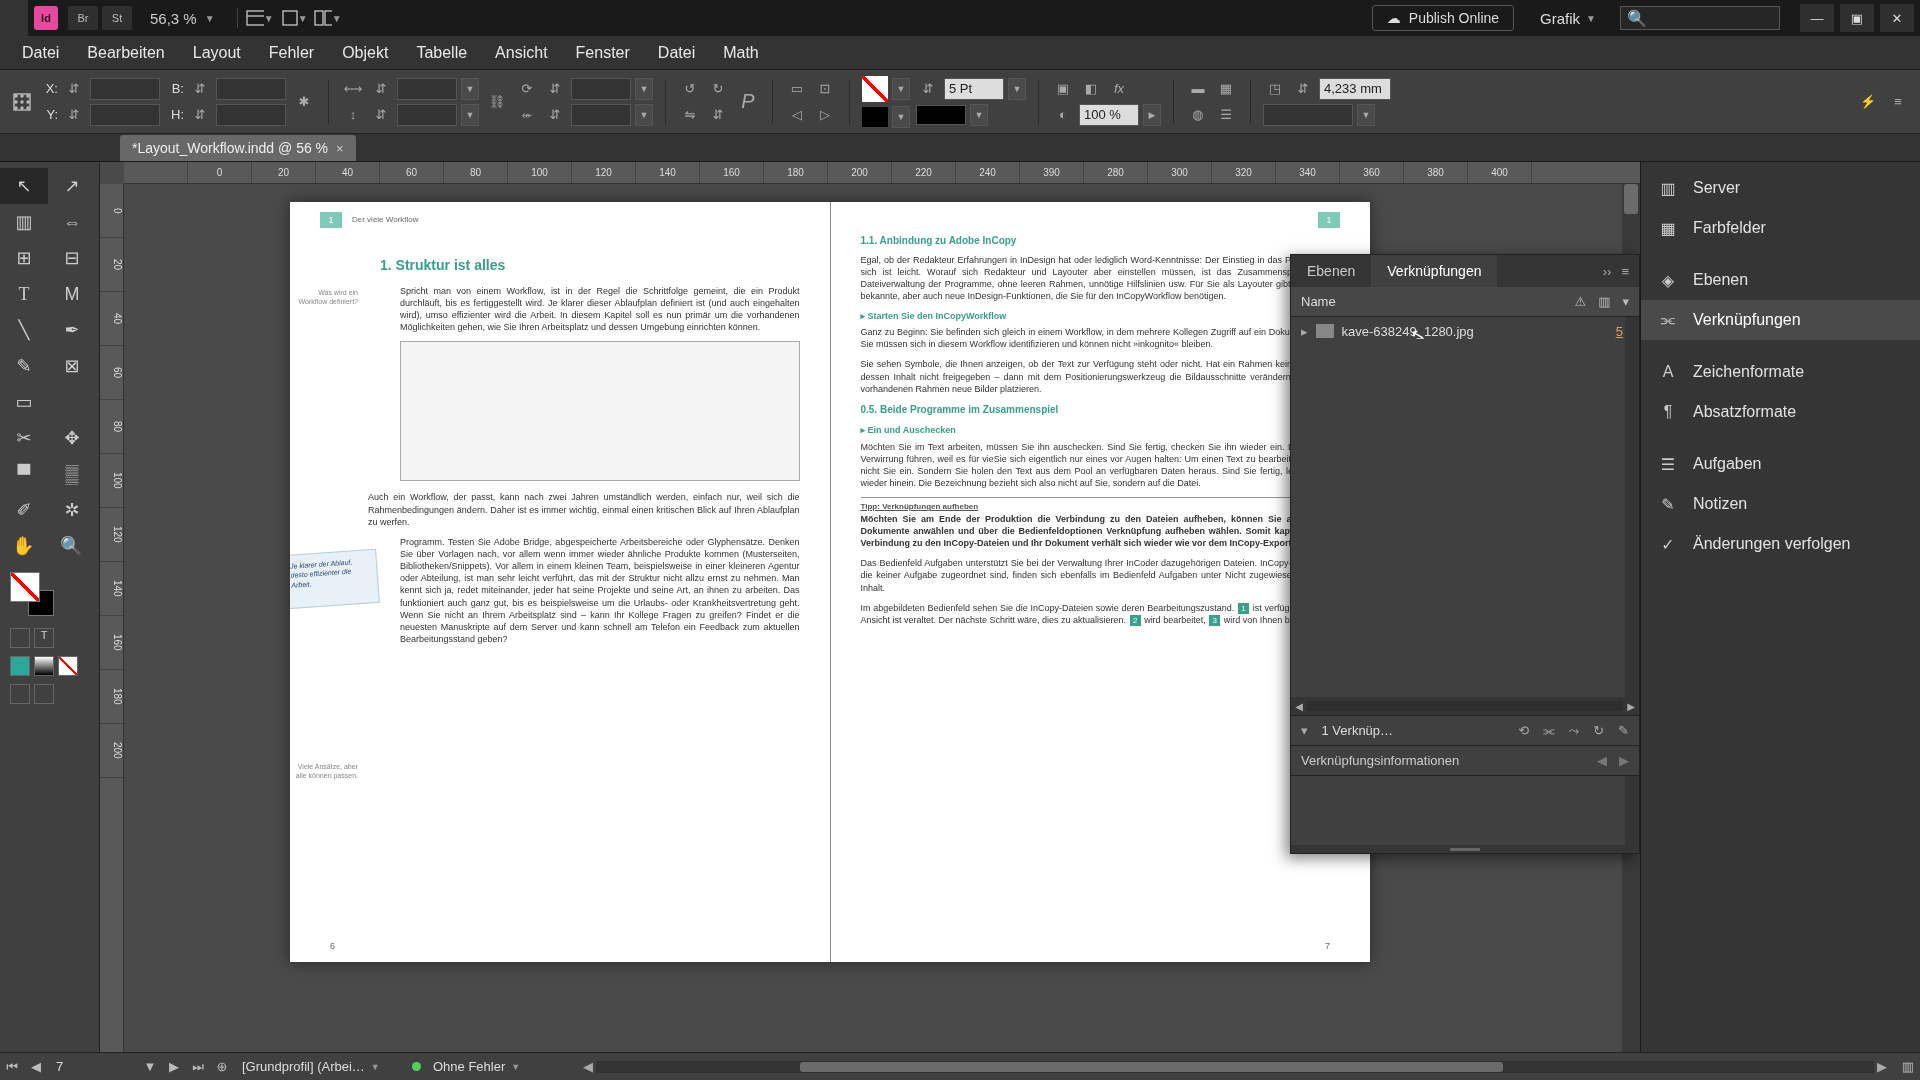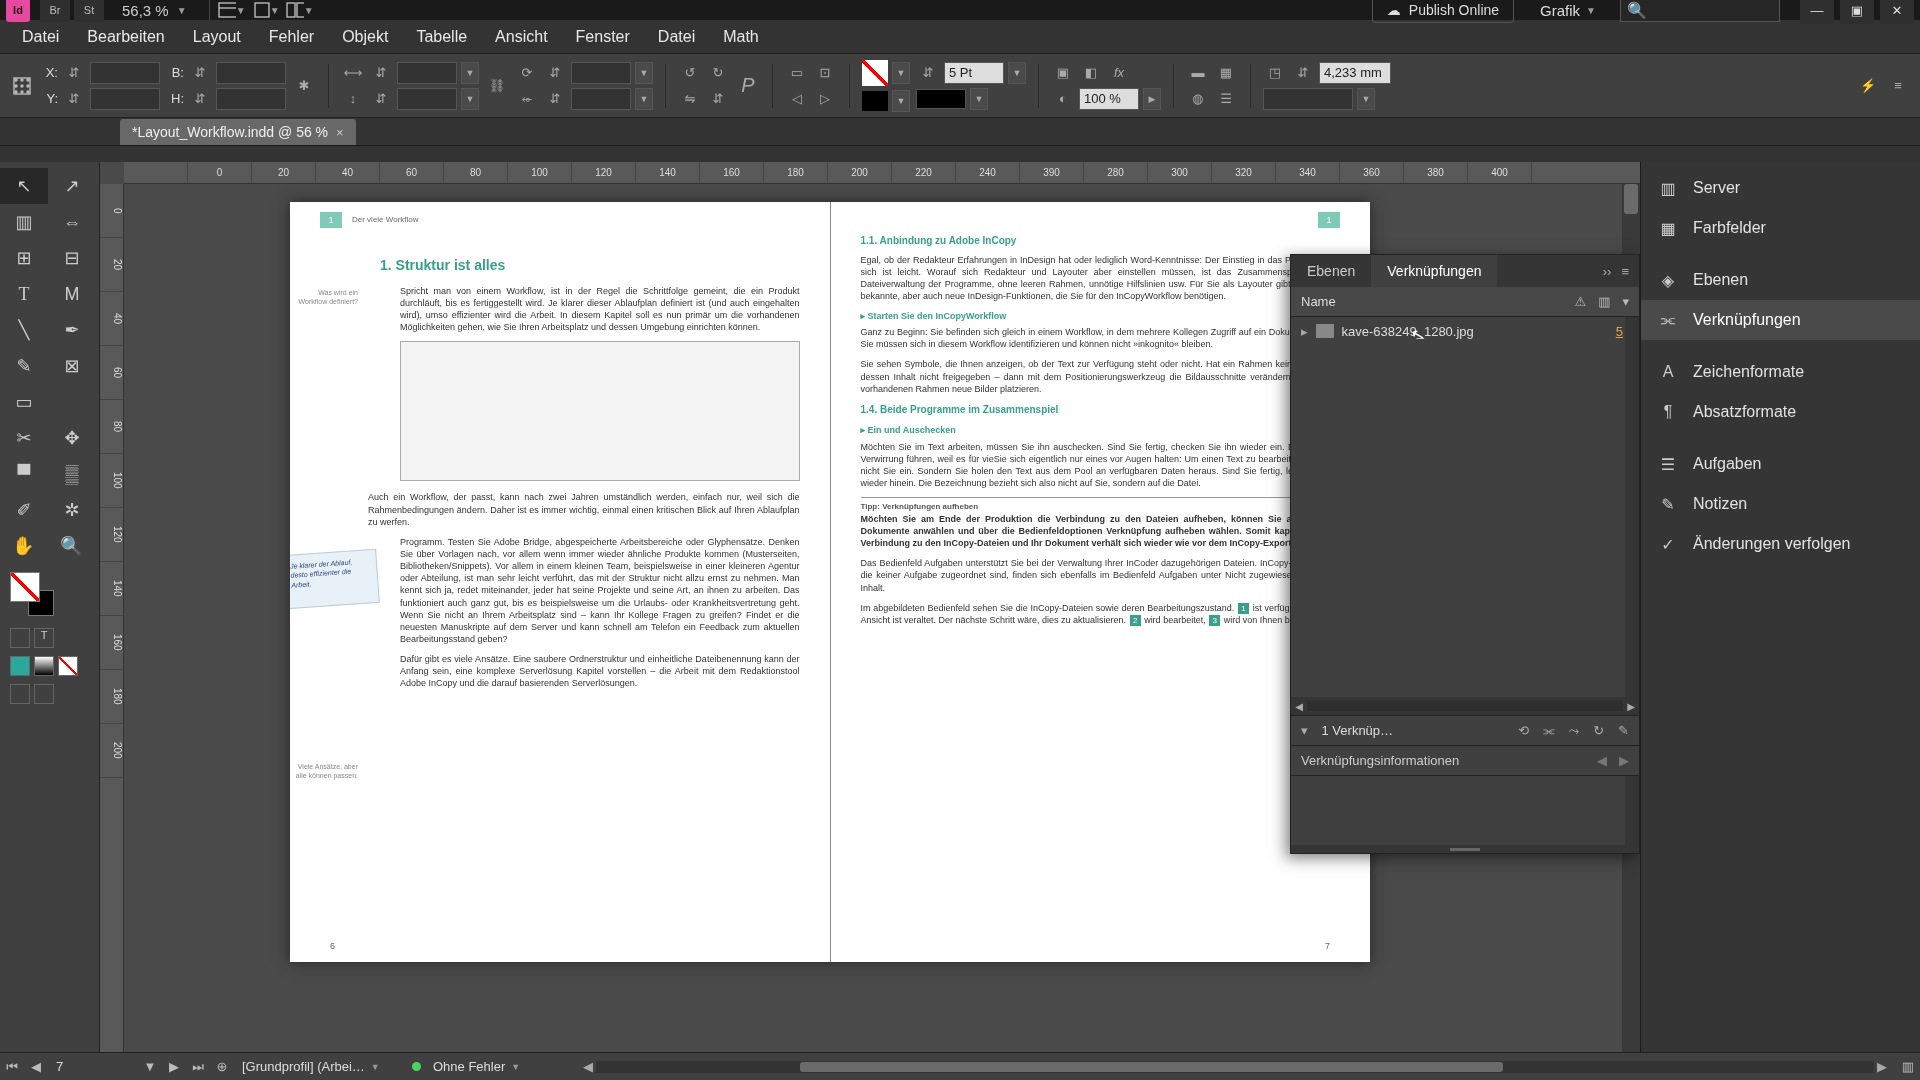--- a/index.html
+++ b/index.html
@@ -1,19 +1,19 @@
 <!DOCTYPE html>
 <html><head>
 <meta charset="utf-8">
 <style>
 * { margin:0; padding:0; box-sizing:border-box; font-family:"Segoe UI",Tahoma,sans-serif; }
 body { background:#333; color:#ddd; width:1920px; height:1080px; overflow:hidden; position:relative; transform-origin:top left; }
 
 
-.titlebar { height:20px; background:#1a1a1a; display:flex; align-items:center; padding:8px 6px; }
+.titlebar { height:36px; background:#1a1a1a; display:flex; align-items:center; padding:8px 6px;margin-left:28px; }
 .titlebar .id-badge { width:24px; height:24px; background:#e749a0; color:#2b0016; font-size:11px; font-weight:bold; display:flex; align-items:center; justify-content:center; border-radius:3px; margin-right:10px; }
 .titlebar .sq { width:30px; height:24px; background:#2f2f2f; margin-right:4px; color:#bbb; font-size:11px; display:flex; align-items:center; justify-content:center; border-radius:2px; }
 .titlebar .zoom-disp { color:#ccc; font-size:15px; padding:0 14px; display:flex; align-items:center; gap:8px; }
 .titlebar .caret { font-size:10px;color:#999; }
 .titlebar .sep { width:1px; height:20px; background:#444; margin:0 8px;}
 .titlebar .tbico { width:28px; height:24px;  margin-right:6px; color:#aaa; display:flex;align-items:center;justify-content:center; }
 .titlebar .spacer { flex:1; }
 .titlebar .publish { border:1px solid #555; padding:4px 14px; color:#ddd; font-size:14px; display:flex; align-items:center; gap:8px; border-radius:3px; margin-right:16px;}
 .titlebar .workspace { color:#ddd; font-size:15px; padding:0 10px; display:flex; align-items:center; gap:6px; }
 .titlebar .search { width:160px; height:24px; background:#262626; border:1px solid #555; margin:0 14px; display:flex; align-items:center; padding:0 6px; color:#888; }
@@ -72,21 +72,21 @@
 .runhead .num{background:#7fc9b7;color:#fff;width:22px;height:16px;font-size:9px;display:flex;align-items:center;justify-content:center;}
 .runhead .txt{color:#6a6a6a;font-size:8px;}
 .h1{color:#37a08b;font-size:14px;font-weight:bold;margin:26px 0 10px 60px;}
 .h2{color:#37a08b;font-size:10px;font-weight:bold;margin:4px 0 6px 0;}
 .h3{color:#37a08b;font-size:9px;font-weight:bold;margin:8px 0 4px 0;}
 .sidenote{position:absolute;left:-2px;width:70px;font-size:7px;color:#888;text-align:right;}
 .para{margin-bottom:8px;text-align:justify;}
 .imgframe{margin:6px 0 10px 0;height:140px;border:1px solid #aaa;background:#f4f4f4;}
 .sticky{position:absolute;left:-6px;top:350px;width:94px;height:54px;background:#e8f1f8;border:1px solid #b9cdda;transform:rotate(-4deg);font-size:7px;color:#2c4a7e;padding:6px;font-style:italic;}
 .tip{background:#fff;border-top:1px solid #999;padding-top:4px;}
-.tip .tiplab{font-size:8px;font-weight:bold;color:#555;}
+.tip .tiplab{font-size:8px;font-weight:bold;color:#555;text-decoration:underline;}
 .pagenum{position:absolute;bottom:10px;font-size:9px;color:#666;}
 .page.left .pagenum{left:40px;}
 .page.right .pagenum{right:40px;}
 .inline-badge{display:inline-block;background:#3aa08b;color:#fff;font-size:8px;width:11px;height:11px;text-align:center;line-height:11px;margin:0 1px;}
 .hand-deco{position:absolute;left:-90px;bottom:-10px;width:110px;height:110px;opacity:.5;}
 .hand-deco svg{width:100%;height:100%;}
 .scroll-v{position:absolute;right:0;top:22px;bottom:0;width:18px;background:#3a3a3a;}
 .scroll-v .thumb{position:absolute;top:0;height:30px;left:2px;right:2px;background:#6b6b6b;border-radius:3px;}
 
 
@@ -477,37 +477,36 @@
             <div class="txt">Der viele Workflow</div>
           </div>
         <div class="h1">1.  Struktur ist alles</div>
         <div class="sidenote" style="top:86px;">Was wird ein Workflow definiert?</div>
         <div class="para" style="margin-left:80px;">Spricht man von einem Workflow, ist in der Regel die Schrittfolge gemeint, die ein Produkt durchläuft, bis es fertiggestellt wird. Je klarer dieser Ablaufplan definiert ist (und auch eingehalten wird), umso effizienter wird die Arbeit. In diesem Kapitel soll es nun primär um die vorhandenen Möglichkeiten gehen, wie Sie Ihren Arbeitsplatz und dessen Umgebung einrichten können.</div>
         <div class="imgframe" style="margin-left:80px;"></div>
         <div class="sticky">Je klarer der Ablauf, desto effizienter die Arbeit.</div>
         <div class="para" style="margin-left:48px;">Auch ein Workflow, der passt, kann nach zwei Jahren umständlich werden, einfach nur, weil sich die Rahmenbedingungen ändern. Daher ist es immer wichtig, einmal einen kritischen Blick auf Ihren Ablaufplan zu werfen.</div>
         <div class="para" style="margin-left:80px;">Programm. Testen Sie Adobe Bridge, abgespeicherte Arbeitsbereiche oder Glyphensätze. Denken Sie über Vorlagen nach, vor allem wenn immer wieder ähnliche Produkte kommen (Musterseiten, Bibliotheken/Snippets). Vor allem in einem kleinen Team, beispielsweise in einer kleineren Agentur oder Abteilung, ist man sehr leicht verführt, das mit der Struktur nicht allzu ernst zu nehmen. Man kennt sich ja, redet miteinander, jeder hat seine Projekte und seine Art, an ihnen zu arbeiten. Das funktioniert auch ganz gut, bis es beispielsweise um die Urlaubs- oder Krankheitsvertretung geht. Wenn Sie nicht an Ihrem Arbeitsplatz sind – kann Ihr Kollege Fragen zu greifen? Findet er die neuesten Manuskripte auf dem Server und kann schnell am Telefon ein Feedback zum aktuellen Bearbeitungsstand geben?</div>
         <div class="sidenote" style="top:560px;">Viele Ansätze, aber alle können passen.</div>
-        <div class="para" style="margin-left:80px;">Dafür gibt es viele Ansätze. Eine saubere Ordnerstruktur und einheitliche Dateibenennung kann der Anfang sein, eine komplexe Serverlösung Kapitel vorstellen – die Arbeit mit dem Redaktionstool Adobe InCopy und die darauf basierenden Serverlösungen.</div>
         <div class="pagenum">6</div>
         <div class="hand-deco"><svg viewBox="0 0 100 100">
               <path d="M50 50 C20 10,10 40,40 55 C10 70,30 95,50 60 C70 95,90 70,60 55 C90 40,80 10,50 50" stroke="#9aa" stroke-width="2"></path>
             </svg></div>
       </div>
 
       <div class="page right">
         <div class="runhead" style="justify-content:flex-end;">
             <div class="num" style="background:#7fc9b7;">1</div>
           </div>
         <div class="h2">1.1.  Anbindung zu Adobe InCopy</div>
         <div class="para">Egal, ob der Redakteur Erfahrungen in InDesign hat oder lediglich Word-Kenntnisse: Der Einstieg in das Programm an sich ist leicht. Worauf sich Redakteur und Layouter aber einstellen müssen, ist das Zusammenspiel und die Dateiverwaltung der Programme, ohne leeren Rahmen, unnötige Hilfslinien usw. Für Sie als Layouter gibt es ein paar bekannte, aber auch neue InDesign-Funktionen, die Sie für den InCopyWorkflow benötigen.</div>
         <div class="h3">▸  Starten Sie den InCopyWorkflow</div>
         <div class="para">Ganz zu Beginn: Sie befinden sich gleich in einem Workflow, in dem mehrere Kollegen Zugriff auf ein Dokument haben. Sie müssen sich in diesem Workflow identifizieren und können nicht »inkognito« bleiben.</div>
         <div class="para">Sie sehen Symbole, die Ihnen anzeigen, ob der Text zur Verfügung steht oder nicht. Hat ein Rahmen kein Symbol, ist dessen Inhalt nicht freigegeben – dann mit dem Positionierungswerkzeug die Bildausschnitte verändern und in den vorhandenen Rahmen neue Bilder platzieren.</div>
-        <div class="h2">1.4.  Beide Programme im Zusammenspiel</div>
+        <div class="h2">0.5.  Beide Programme im Zusammenspiel</div>
         <div class="h3">▸  Ein und Auschecken</div>
         <div class="para">Möchten Sie im Text arbeiten, müssen Sie ihn auschecken. Sind Sie fertig, checken Sie ihn wieder ein. Das kann zu Verwirrung führen, weil es für vieSie sich eigentlich nur eines vor Augen halten: Um einen Text zu bearbeiten, checken nicht Sie ein. Sondern Sie holen den Text aus dem Pool an verfügbaren Daten heraus. Sind Sie fertig, legen Sie ihn wieder hinein. Die Bezeichnung bezieht sich also nicht auf Sie, sondern auf die Datei.</div>
         <div class="tip">
           <div class="tiplab">Tipp: Verknüpfungen aufheben</div>
           <div class="para" style="font-weight:bold;">Möchten Sie am Ende der Produktion die Verbindung zu den Dateien aufheben, können Sie alle InCopy-Dokumente anwählen und über die Bedienfeldoptionen Verknüpfung aufheben wählen. Somit kappen Sie die Verbindung zu den InCopy-Dateien und Ihr Dokument verhält sich wieder wie vor dem InCopy-Export.</div>
         </div>
         <div class="para">Das Bedienfeld Aufgaben unterstützt Sie bei der Verwaltung Ihrer InCoder dazugehörigen Dateien. InCopy-Dokumente, die keiner Aufgabe zugeordnet sind, finden sich ebenfalls im Bedienfeld Aufgaben unter Nicht zugewiesener InCopy-Inhalt.</div>
         <div class="para">
           <span>Im abgebildeten Bedienfeld sehen Sie die InCopy-Dateien sowie deren Bearbeitungszustand. </span><span class="inline-badge">1</span><span> ist verfügbar, aber die Ansicht ist veraltet. Der nächste Schritt wäre, dies zu aktualisieren. </span><span class="inline-badge">2</span><span> wird bearbeitet, </span><span class="inline-badge">3</span><span> wird von Ihnen bearbeitet.</span>
         </div>

